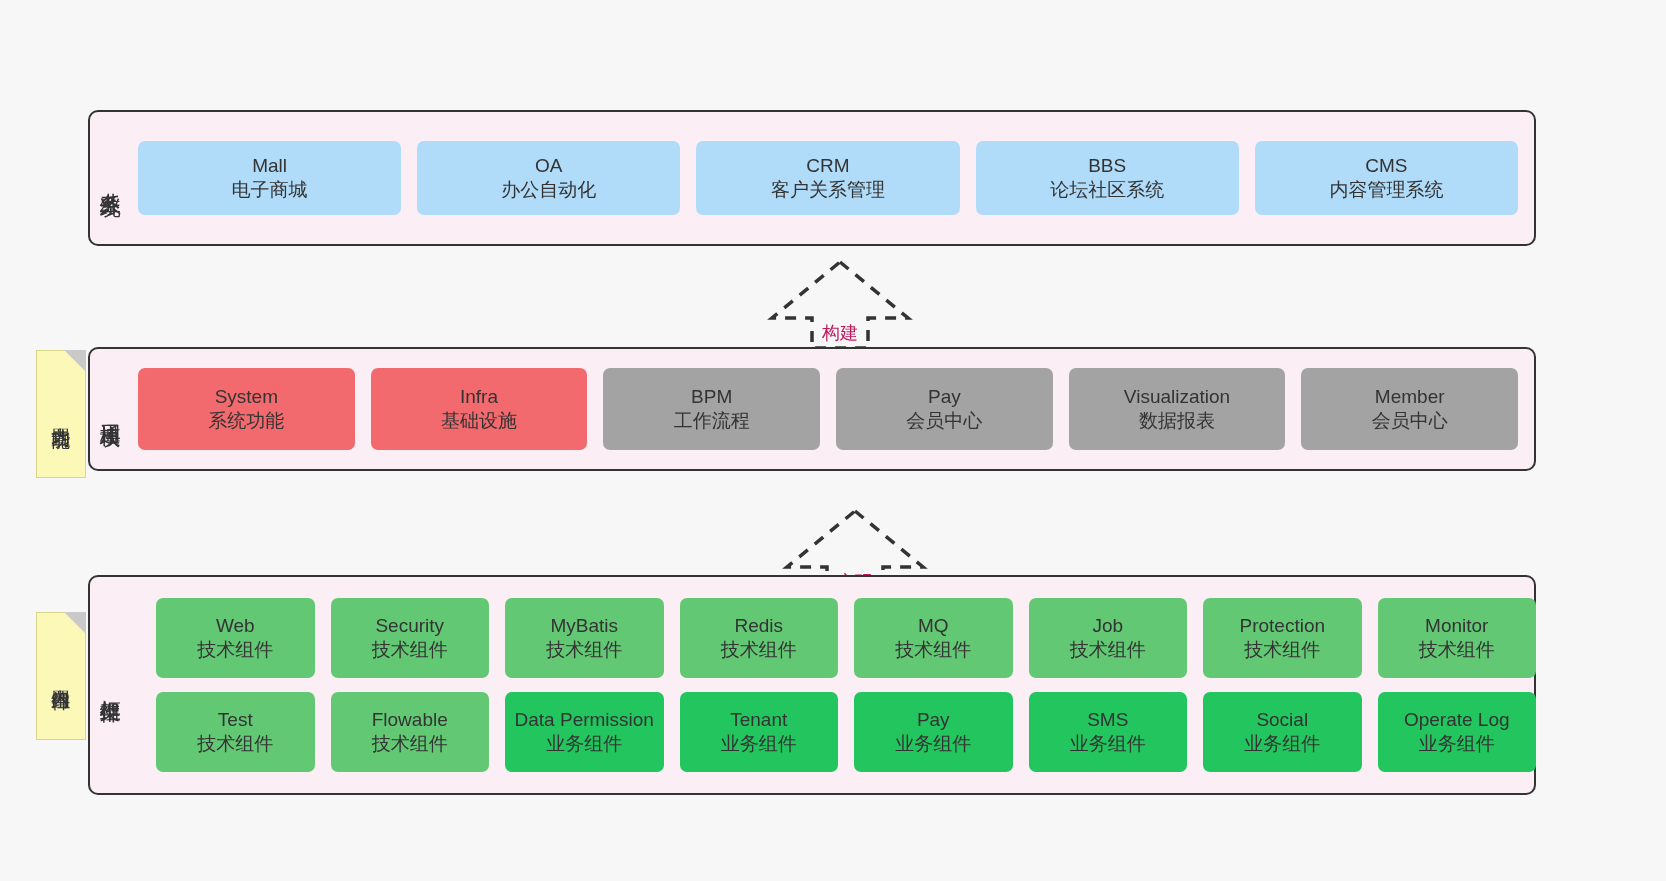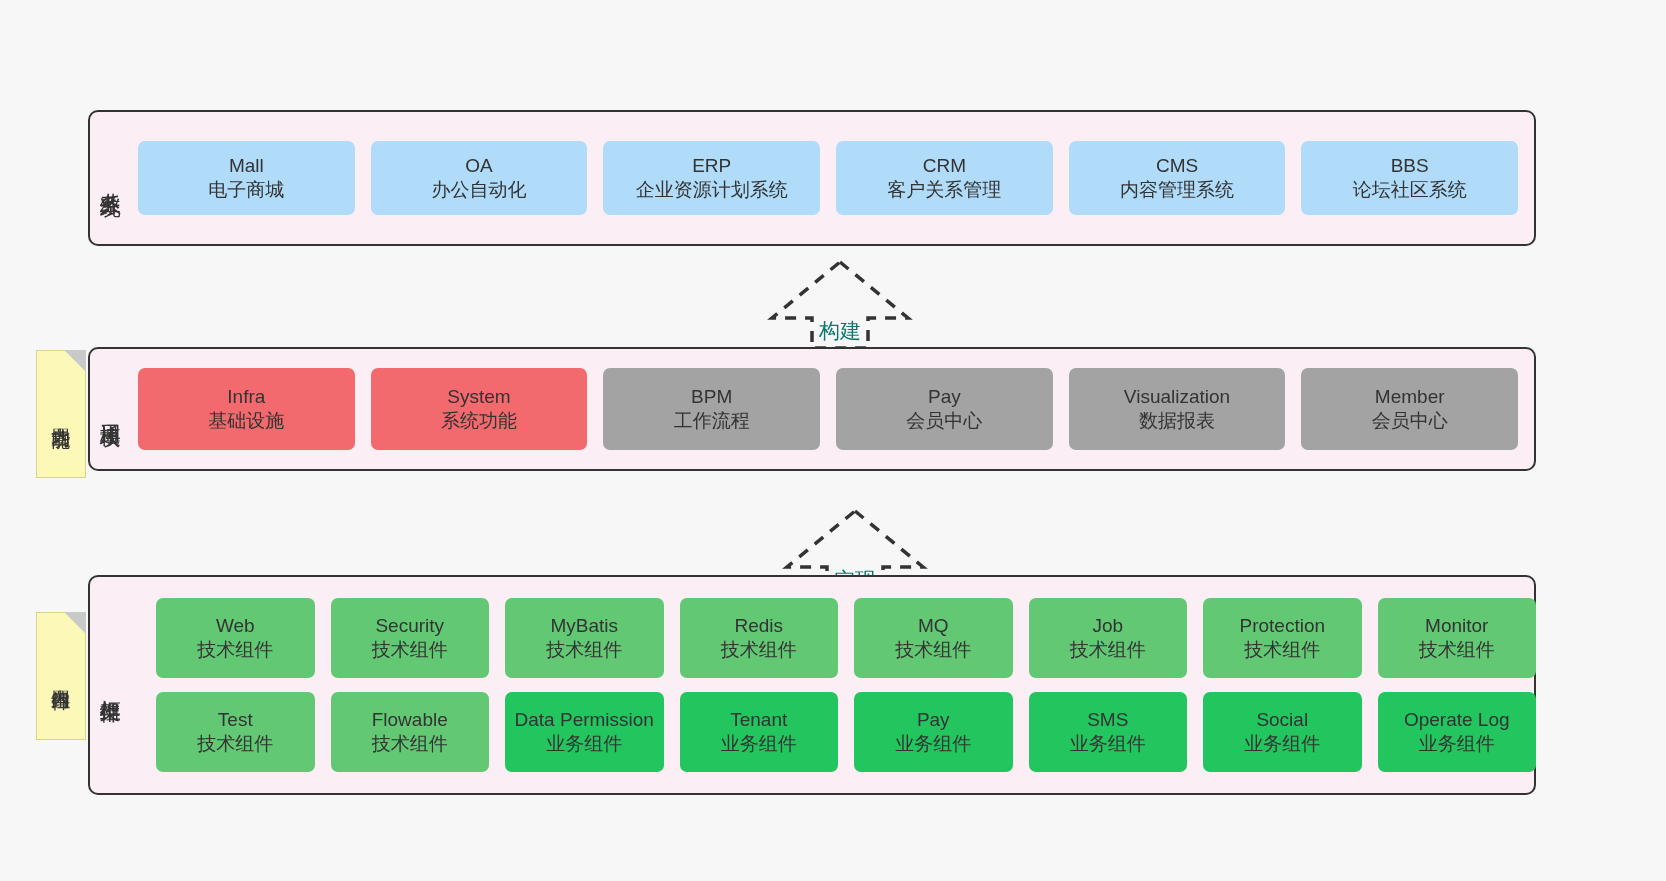--- a/index.html
+++ b/index.html
@@ -134,22 +134,22 @@
     position: absolute;
     width: 160px;
     height: 95px;
   }
   .connector svg { display: block; }
   .connector .conn-label {
     position: absolute;
     left: 50%;
     transform: translateX(-50%);
     bottom: 6px;
-    font-size: 21px;
-    color: #0f766e;
+    font-size: 18px;
+    color: #be185d;
     background: #f7f7f7;
     padding: 0 3px;
     white-space: nowrap;
   }
   #connector-build    { left: 760px; top: 256px; }
   #connector-implement{ left: 775px; top: 505px; }
 </style>
 </head>
 <body>
 
@@ -158,58 +158,54 @@
   <div class="layer-body" id="business-cards">
       <div class="card c-blue">
         <span class="en">Mall</span>
         <span class="cn">电子商城</span>
       </div>
       <div class="card c-blue">
         <span class="en">OA</span>
         <span class="cn">办公自动化</span>
       </div>
       <div class="card c-blue">
-        <span class="en">ERP</span>
-        <span class="cn">企业资源计划系统</span>
-      </div>
-      <div class="card c-blue">
         <span class="en">CRM</span>
         <span class="cn">客户关系管理</span>
       </div>
       <div class="card c-blue">
+        <span class="en">BBS</span>
+        <span class="cn">论坛社区系统</span>
+      </div>
+      <div class="card c-blue">
         <span class="en">CMS</span>
         <span class="cn">内容管理系统</span>
-      </div>
-      <div class="card c-blue">
-        <span class="en">BBS</span>
-        <span class="cn">论坛社区系统</span>
       </div>
     </div>
 </div>
 
 <div class="connector" id="connector-build">
   <svg width="160" height="95" viewBox="0 0 160 95">
     <path d="M 80 6 L 148 62 L 108 62 L 108 92 L 52 92 L 52 62 L 12 62 Z" fill="none" stroke="#333333" stroke-width="3.5" stroke-dasharray="11,9"></path>
   </svg>
   <span class="conn-label">构建</span>
 </div>
 
 <div class="note" id="note-builtin-features">
   <span>内置功能</span>
 </div>
 <div class="layer" id="layer-modules">
   <div class="layer-title">通用模块</div>
   <div class="layer-body" id="module-cards">
       <div class="card c-red">
+        <span class="en">System</span>
+        <span class="cn">系统功能</span>
+      </div>
+      <div class="card c-red">
         <span class="en">Infra</span>
         <span class="cn">基础设施</span>
-      </div>
-      <div class="card c-red">
-        <span class="en">System</span>
-        <span class="cn">系统功能</span>
       </div>
       <div class="card c-pink">
         <span class="en">BPM</span>
         <span class="cn">工作流程</span>
       </div>
       <div class="card c-pink">
         <span class="en">Pay</span>
         <span class="cn">会员中心</span>
       </div>
       <div class="card c-pink">

